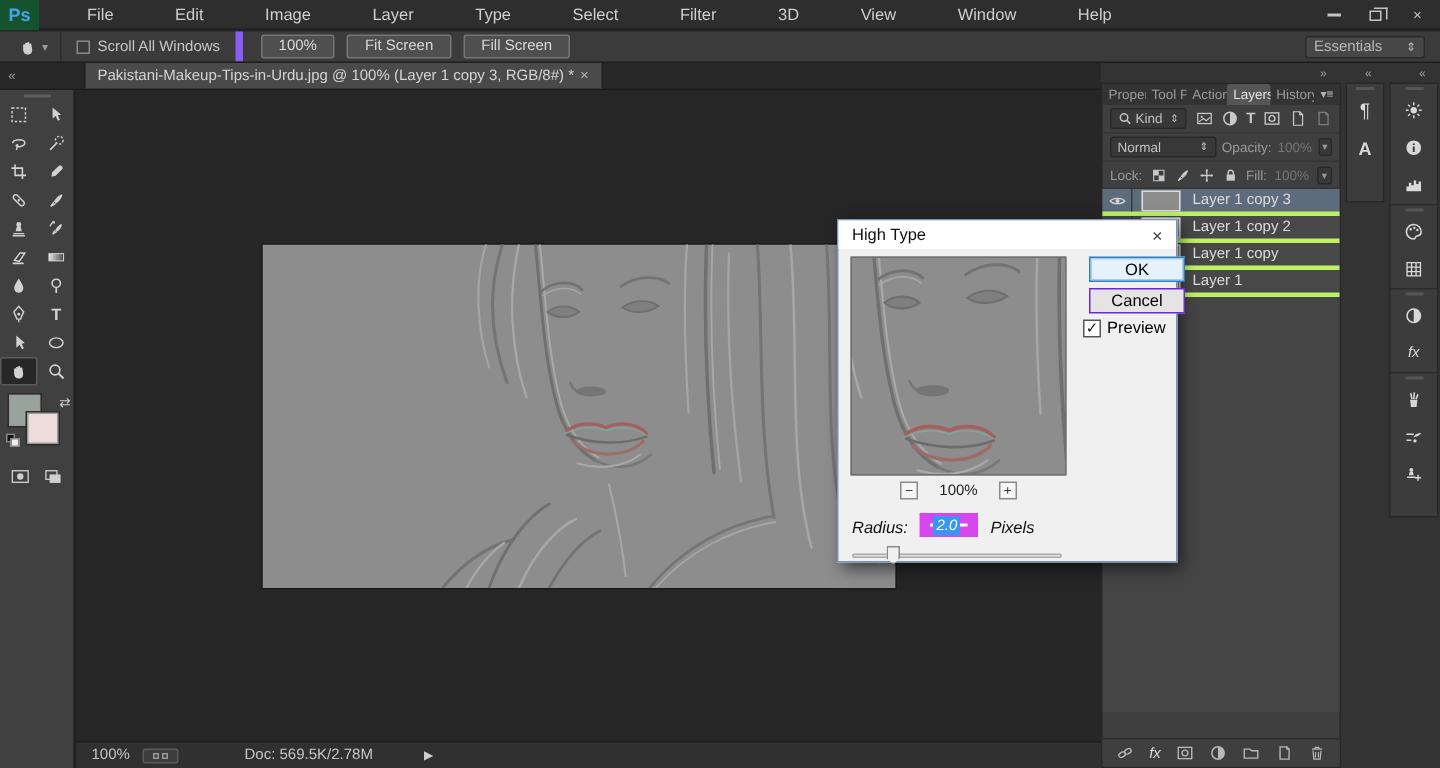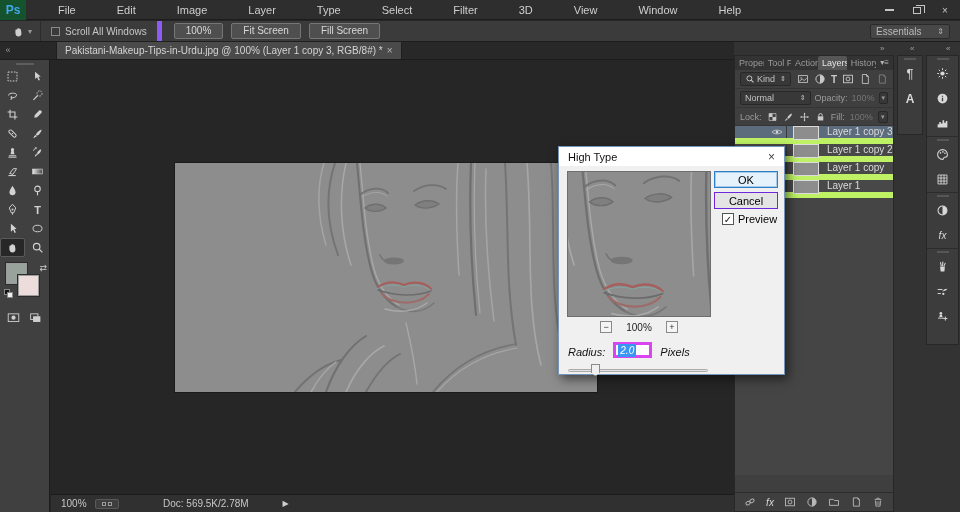--- a/index.html
+++ b/index.html
@@ -68,21 +68,21 @@
   .prow{display:flex;align-items:center;padding:0 5px;border-bottom:1px solid #353535;}
   .kindrow{height:19px;gap:4px;}
   .dd{background:#383838;border:1px solid #282828;border-radius:2px;display:flex;align-items:center;font-size:9px;color:#c3c3c3;height:14px;padding:0 4px;gap:2px;}
   .kind-icons{display:flex;gap:5px;margin-left:2px;color:#c9c9c9;align-items:center;}
   .blendrow{height:19px;gap:4px;}
   .lbl{font-size:9px;color:#9b9b9b;}
   .dim{color:#757575;}
   .mini-dd{width:11px;height:12px;background:#383838;border:1px solid #282828;color:#9a9a9a;font-size:7px;display:flex;align-items:center;justify-content:center;border-radius:2px;}
   .lockrow{height:18px;gap:5px;color:#c9c9c9;}
   .layers-list{background:#454545;}
-  .lrow{height:18px;display:flex;align-items:flex-start;border-bottom:6px solid #bef264;background:#484848;position:relative;padding-left:32px;}
+  .lrow{height:18px;display:flex;align-items:center;border-bottom:3px solid #bef264;background:#484848;position:relative;}
   .lrow.sel{background:#5d6c7c;}
   .eyecell{width:20px;height:100%;border-right:1px solid #3a3a3a;display:flex;align-items:center;justify-content:center;color:#d5d5d5;}
   .thumb{width:26px;height:14px;background:#8d8d8d;border:1px solid #dcdcdc;margin-left:6px;}
   .lname{font-size:10px;color:#dcdcdc;margin-left:8px;}
   .lname.italic{font-style:italic;}
   .rowlock{position:absolute;right:36px;color:#c9c9c9;}
   .layers-fill{background:#454545;height:277px;}
   .pbottom{position:absolute;left:0;bottom:0;width:158px;height:19px;background:#3f3f3f;border-top:1px solid #2c2c2c;display:flex;align-items:center;justify-content:center;gap:10px;color:#b9b9b9;}
   .iconcol{position:absolute;background:#3c3c3c;border:1px solid #272727;}
   .col1{left:163px;top:13px;width:26px;height:80px;}
@@ -94,26 +94,26 @@
   .fxtxt{font-size:10px;font-style:italic;color:#d8d8d8;}
   .ttxt{font-size:11px;font-weight:bold;}
   
   .dialog{left:558px;top:146px;width:227px;height:229px;background:#f0f0f0;border:1px solid #7596b8;box-shadow:3px 4px 10px rgba(0,0,0,.55);color:#000;}
   .dtitle{height:19px;background:#fff;display:flex;align-items:center;padding:0 9px;font-size:11px;color:#111;}
   .dclose{margin-left:auto;font-size:12px;color:#444;}
   .dpreview{position:absolute;left:8px;top:24px;width:144px;height:146px;border:1px solid #6e6e6e;background:#8d8d8d;overflow:hidden;}
   .dzoom{position:absolute;left:8px;top:174px;width:144px;display:flex;align-items:center;justify-content:center;gap:14px;font-size:10px;color:#222;}
   .zbtn{width:12px;height:12px;border:1px solid #8a8a8a;background:#f5f5f5;font-size:9px;line-height:10px;text-align:center;color:#333;}
   .dradius{position:absolute;left:9px;top:195px;display:flex;align-items:flex-end;gap:8px;font-size:11px;color:#111;font-style:italic;}
-  .rinput{width:39px;height:16px;background:#fff;border:3px solid #d946ef;display:flex;align-items:center;padding-left:2px;}
+  .rinput{width:39px;height:16px;background:#fff;border:7px solid #d946ef;display:flex;align-items:center;padding-left:2px;}
   .rinput span{background:#3a96f4;color:#fff;font-size:10px;padding:0 2px;line-height:13px;}
   .dslider{position:absolute;left:9px;top:217px;width:140px;height:12px;}
   .dslider .track{position:absolute;left:0;top:5px;width:140px;height:3px;background:#e3e3e3;border:1px solid #aaa;border-radius:2px;}
   .dslider .thumb{position:absolute;left:17px;top:0;width:9px;height:12px;background:#f0f0f0;border:1px solid #8a8a8a;clip-path:polygon(0 0,100% 0,100% 70%,50% 100%,0 70%);}
-  .dbtn{position:absolute;left:155px;width:64px;height:17px;display:flex;align-items:center;justify-content:center;font-size:11px;color:#000;}
+  .dbtn{position:absolute;left:167px;width:64px;height:17px;display:flex;align-items:center;justify-content:center;font-size:11px;color:#000;}
   .okbtn{top:24px;background:#e6f2fb;border:1px solid #2d7ec4;box-shadow:0 0 0 1px #a8cbe8 inset;}
   .cancelbtn{top:45px;background:#e4e4e4;border:1px solid #6d28d9;}
   .dprev-check{position:absolute;left:163px;top:66px;display:flex;align-items:center;gap:4px;font-size:11px;color:#000;}
   .dcb{width:12px;height:12px;background:#fff;border:1px solid #555;font-size:10px;line-height:11px;text-align:center;color:#111;}
 </style>
 </head>
 <body>
 
 <svg width="0" height="0" style="position:absolute">
 <defs>

